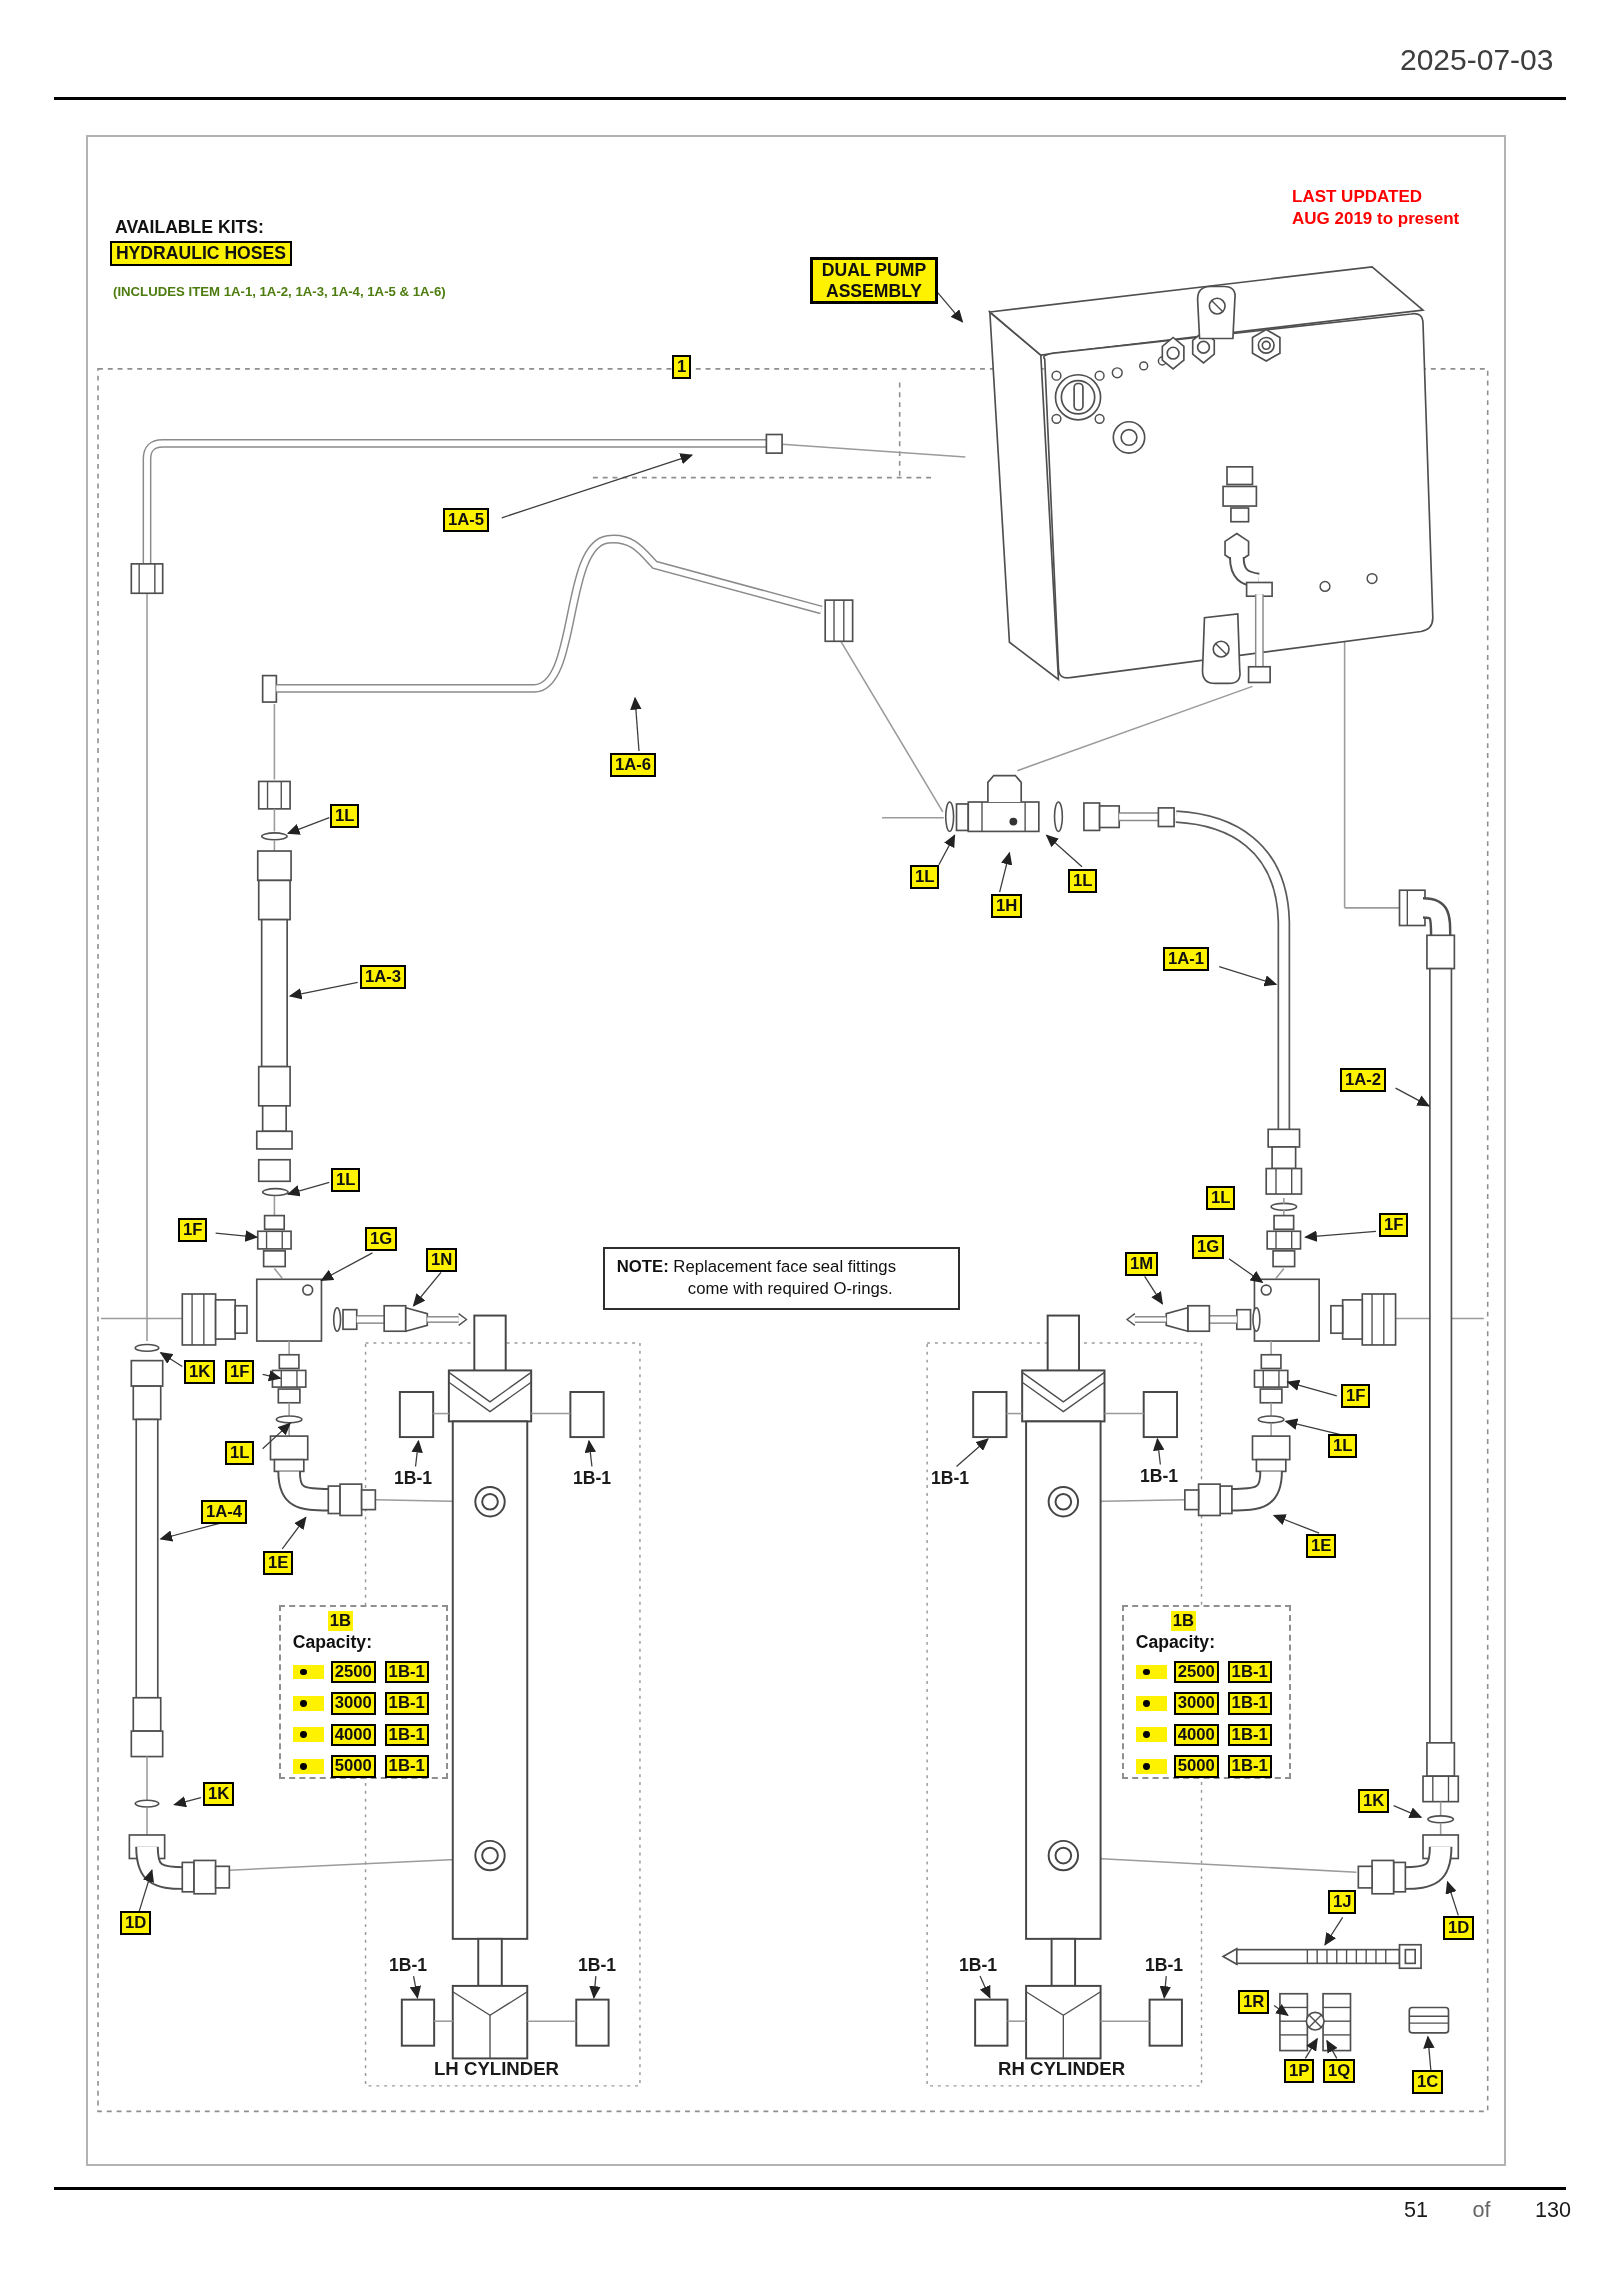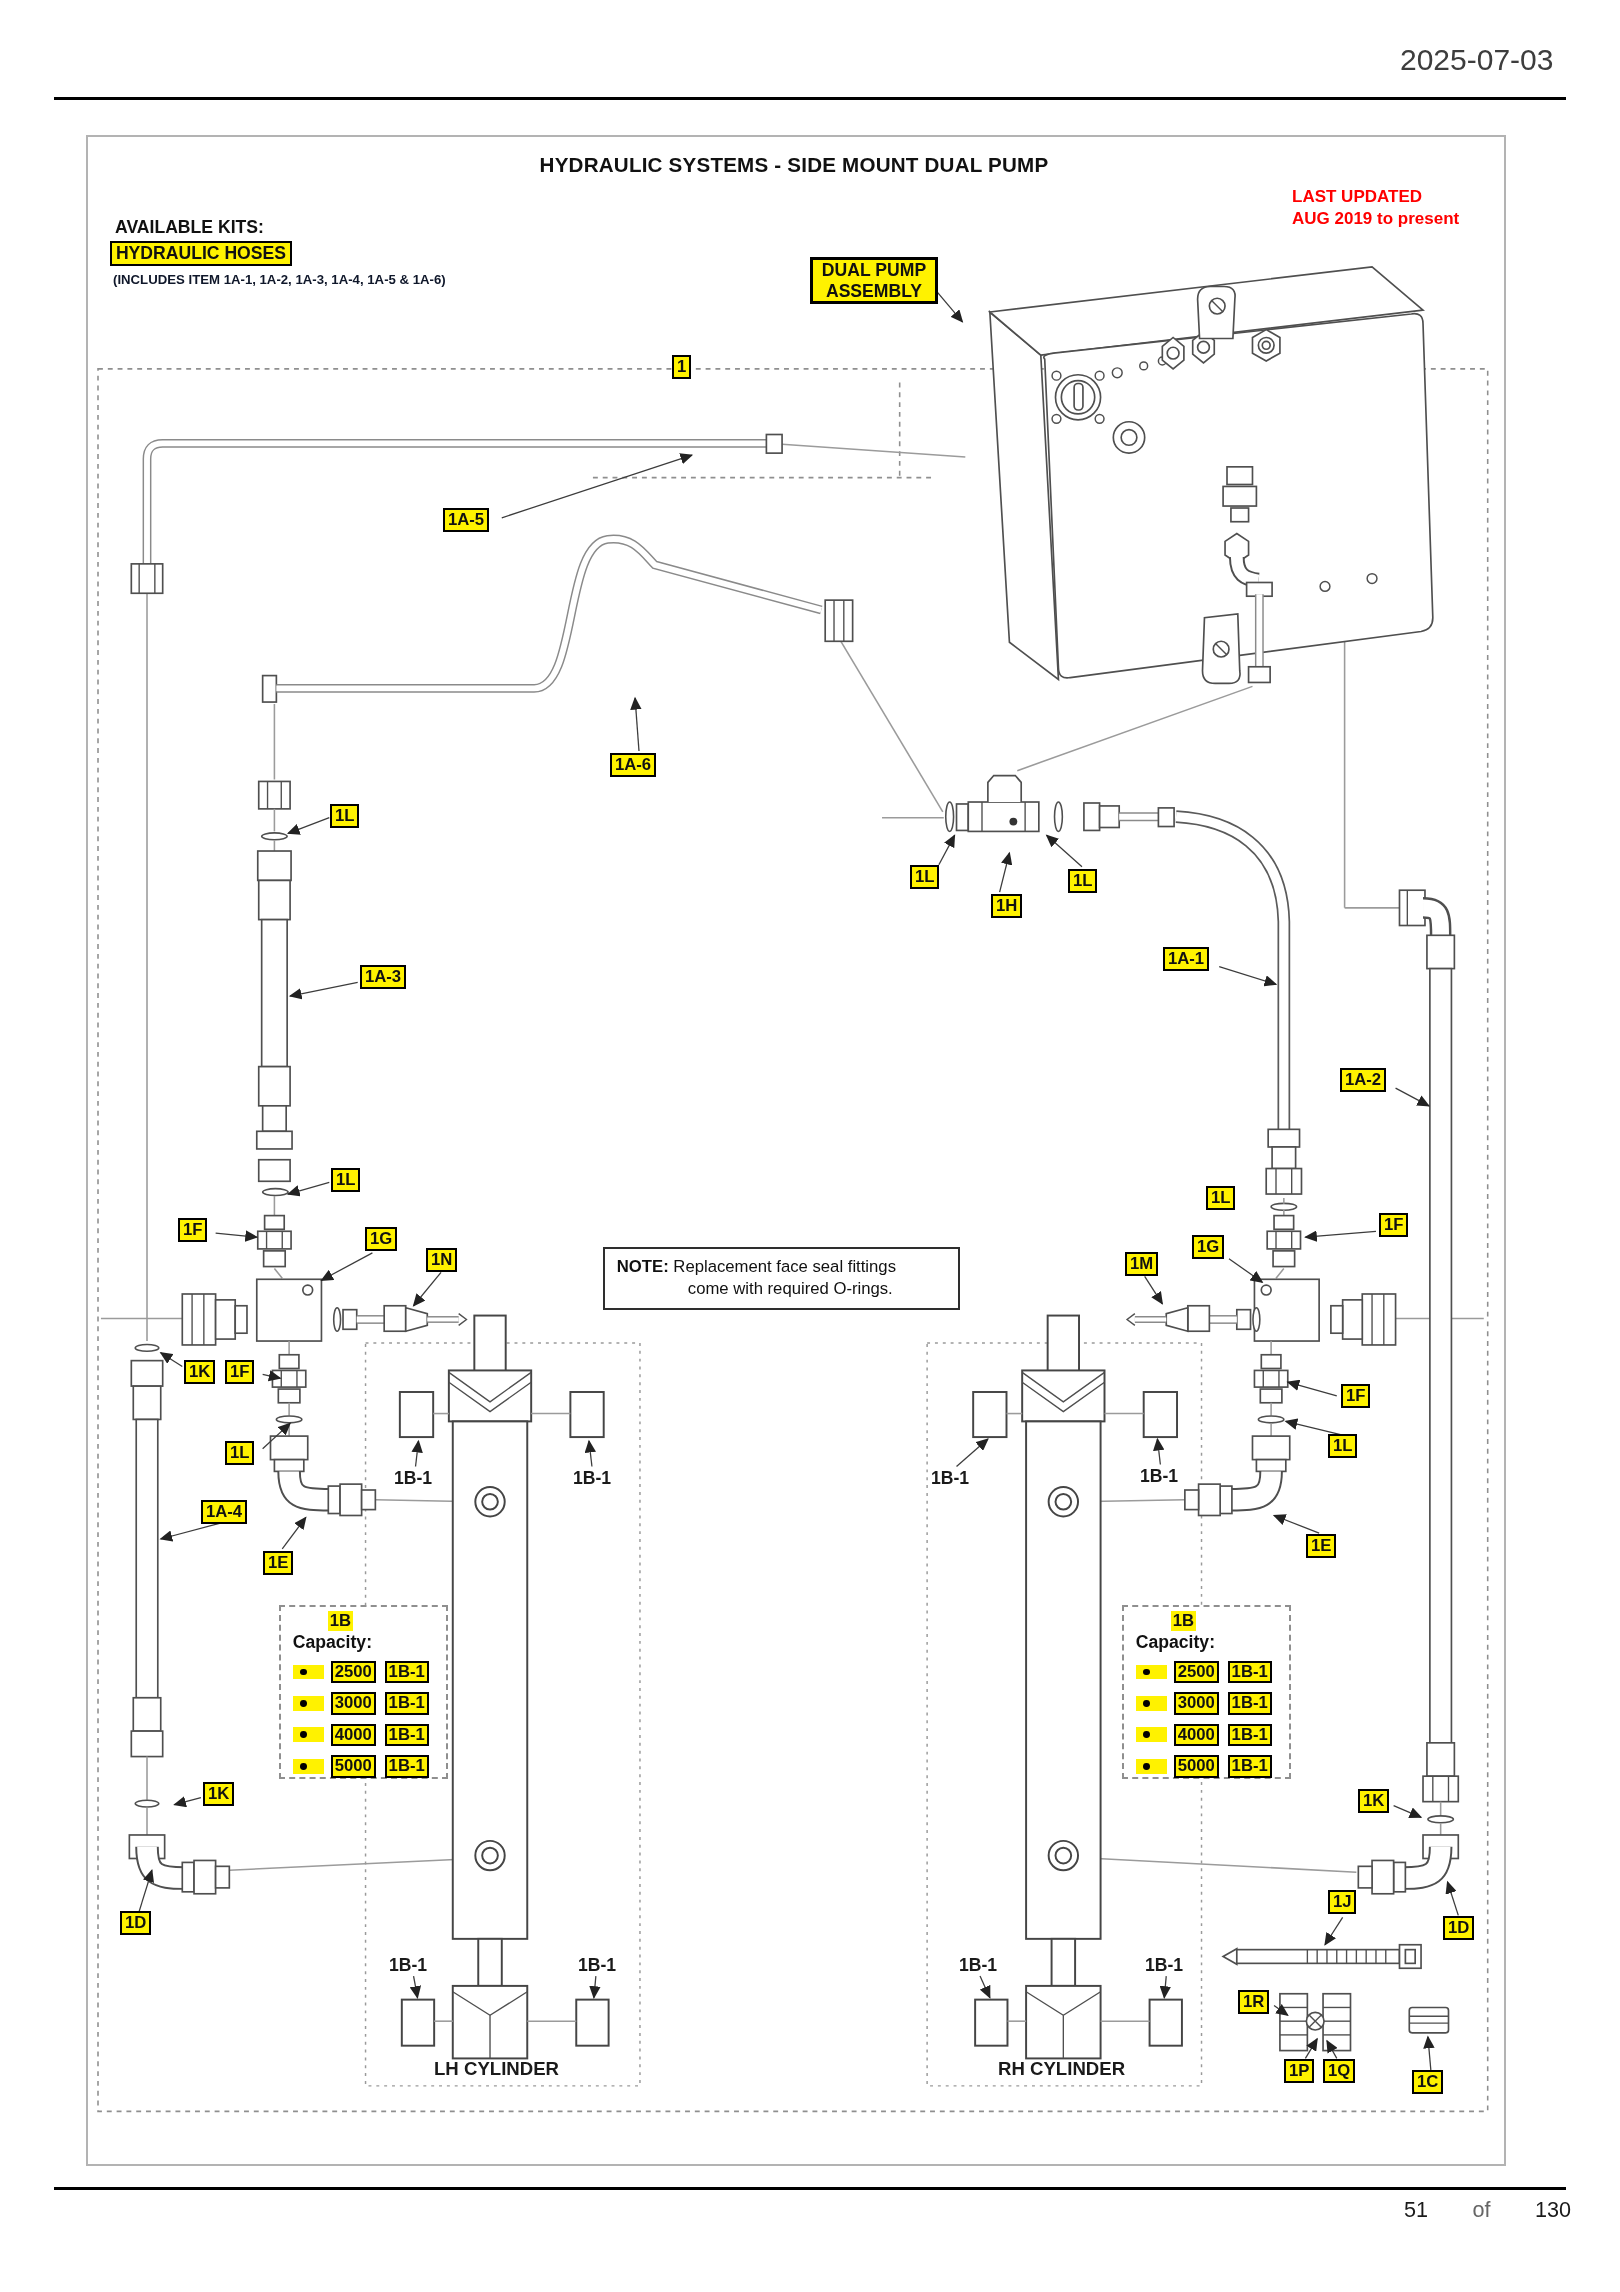--- a/index.html
+++ b/index.html
@@ -6,21 +6,21 @@
   #page{position:relative;width:1620px;height:2293px;background:#fff;font-family:"Liberation Sans",sans-serif;overflow:hidden;}
   .abs{position:absolute;}
   #date{left:1400px;top:43px;font-size:30px;color:#3d3d3d;z-index:6;}
   #rule-top{left:54px;top:97px;width:1512px;height:2.9px;background:#000;z-index:6;}
   #rule-bottom{left:54px;top:2187px;width:1512px;height:2.9px;background:#000;z-index:6;}
   #mainbox{left:86px;top:135px;width:1416px;height:2027px;border:2px solid #b3b3b3;z-index:1;}
   #title{left:86px;top:153px;width:1416px;text-align:center;font-size:20.6px;font-weight:bold;color:#111;z-index:6;letter-spacing:0.2px;}
   #lastupdated{left:1292px;top:186px;font-size:17px;line-height:21.6px;font-weight:bold;z-index:6;}
   #avkits{left:115px;top:217px;font-size:17.6px;font-weight:bold;color:#111;z-index:6;}
   #kitname{left:110px;top:241px;background:#FFF200;border:2.9px solid #000;font-size:17.6px;font-weight:bold;padding:0 3.9px;color:#111;z-index:6;}
-  #kitincl{left:113px;top:272px;font-size:13.2px;font-weight:bold;color:#0f172a;z-index:6;}
+  #kitincl{left:113px;top:284px;font-size:13.2px;font-weight:bold;color:#4d7c0f;z-index:6;}
   #pumplabel{left:810px;top:257px;width:122px;background:#FFF200;border:3.4px solid #000;font-size:17.6px;line-height:20.6px;font-weight:bold;text-align:center;color:#111;z-index:6;}
   #footer{left:1404px;top:2197px;width:167px;display:flex;justify-content:space-between;font-size:21.6px;z-index:6;gap:27px;}
   #footer .pg{color:#1a1a1a;} #footer .of{color:#666;}
   svg.art{position:absolute;left:0;top:0;z-index:2;}
   .co{position:absolute;background:#FFF200;border:2.5px solid #000;font-size:16.7px;line-height:19.6px;font-weight:bold;padding:0 2.9px;color:#111;white-space:nowrap;z-index:5;}
   .pl{position:absolute;font-size:17.6px;font-weight:bold;color:#1a1a1a;z-index:5;white-space:nowrap;}
   .cylname{position:absolute;font-size:18.6px;font-weight:bold;color:#1a1a1a;z-index:5;white-space:nowrap;}
   .capbox{position:absolute;width:169px;height:174px;border:2px dashed #8f8f8f;background:#fff;z-index:4;padding:3.9px 0 0 11.8px;box-sizing:border-box;}
   .cap-kit{display:inline-block;background:#FFF200;font-size:16.7px;font-weight:bold;margin-left:35px;padding:0 2px;color:#111;}
   .cap-head{font-size:17.6px;font-weight:bold;color:#111;margin:1px 0 6.9px;}
@@ -46,21 +46,20 @@
   .bolt{fill:#fff;stroke:#4f4f4f;stroke-width:1.5;}
 </style>
 </head>
 <body>
 
 <div id="page">
 
   <div class="abs" id="date">2025-07-03</div>
   <div class="abs" id="rule-top"></div>
   <div class="abs" id="mainbox"></div>
-  <div class="abs" id="title">HYDRAULIC SYSTEMS - SIDE MOUNT DUAL PUMP</div>
   <div class="abs" id="lastupdated" style="color:#FF0000;">
     <div>LAST UPDATED</div>
     <div>AUG 2019 to present</div>
   </div>
   <div class="abs" id="avkits">AVAILABLE KITS:</div>
   <div class="abs" id="kitname">HYDRAULIC HOSES</div>
   <div class="abs" id="kitincl">(INCLUDES ITEM 1A-1, 1A-2, 1A-3, 1A-4, 1A-5 &amp; 1A-6)</div>
   <div class="abs" id="pumplabel">
     <div>DUAL PUMP</div>
     <div>ASSEMBLY</div>

